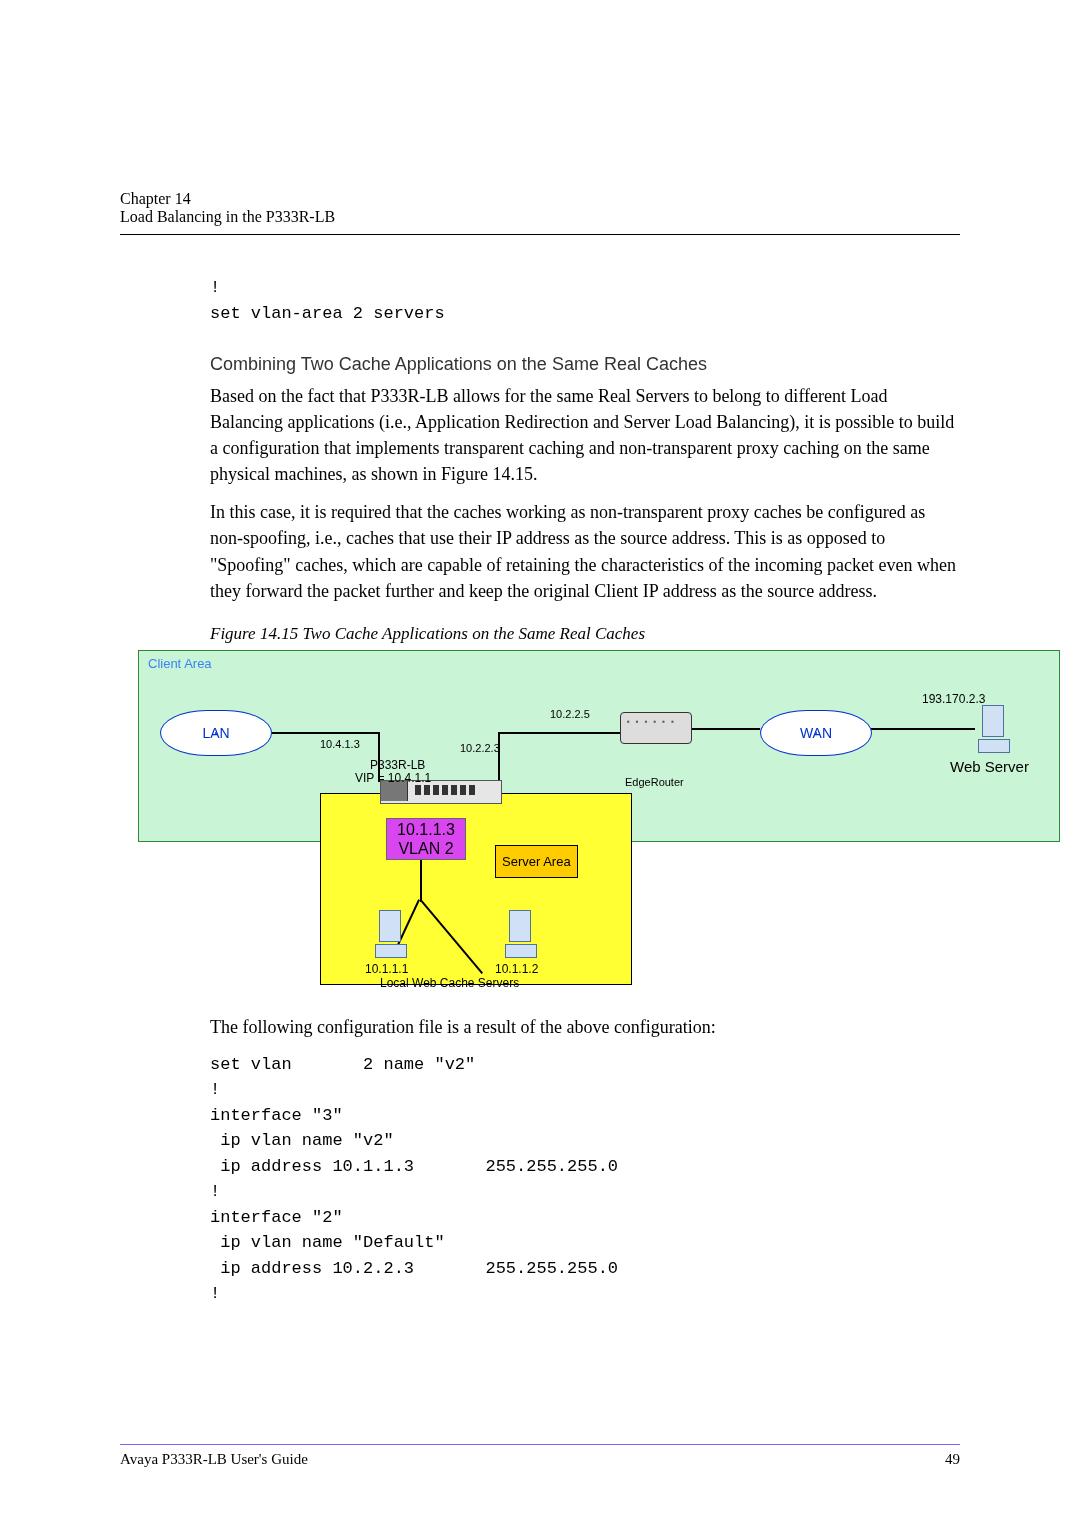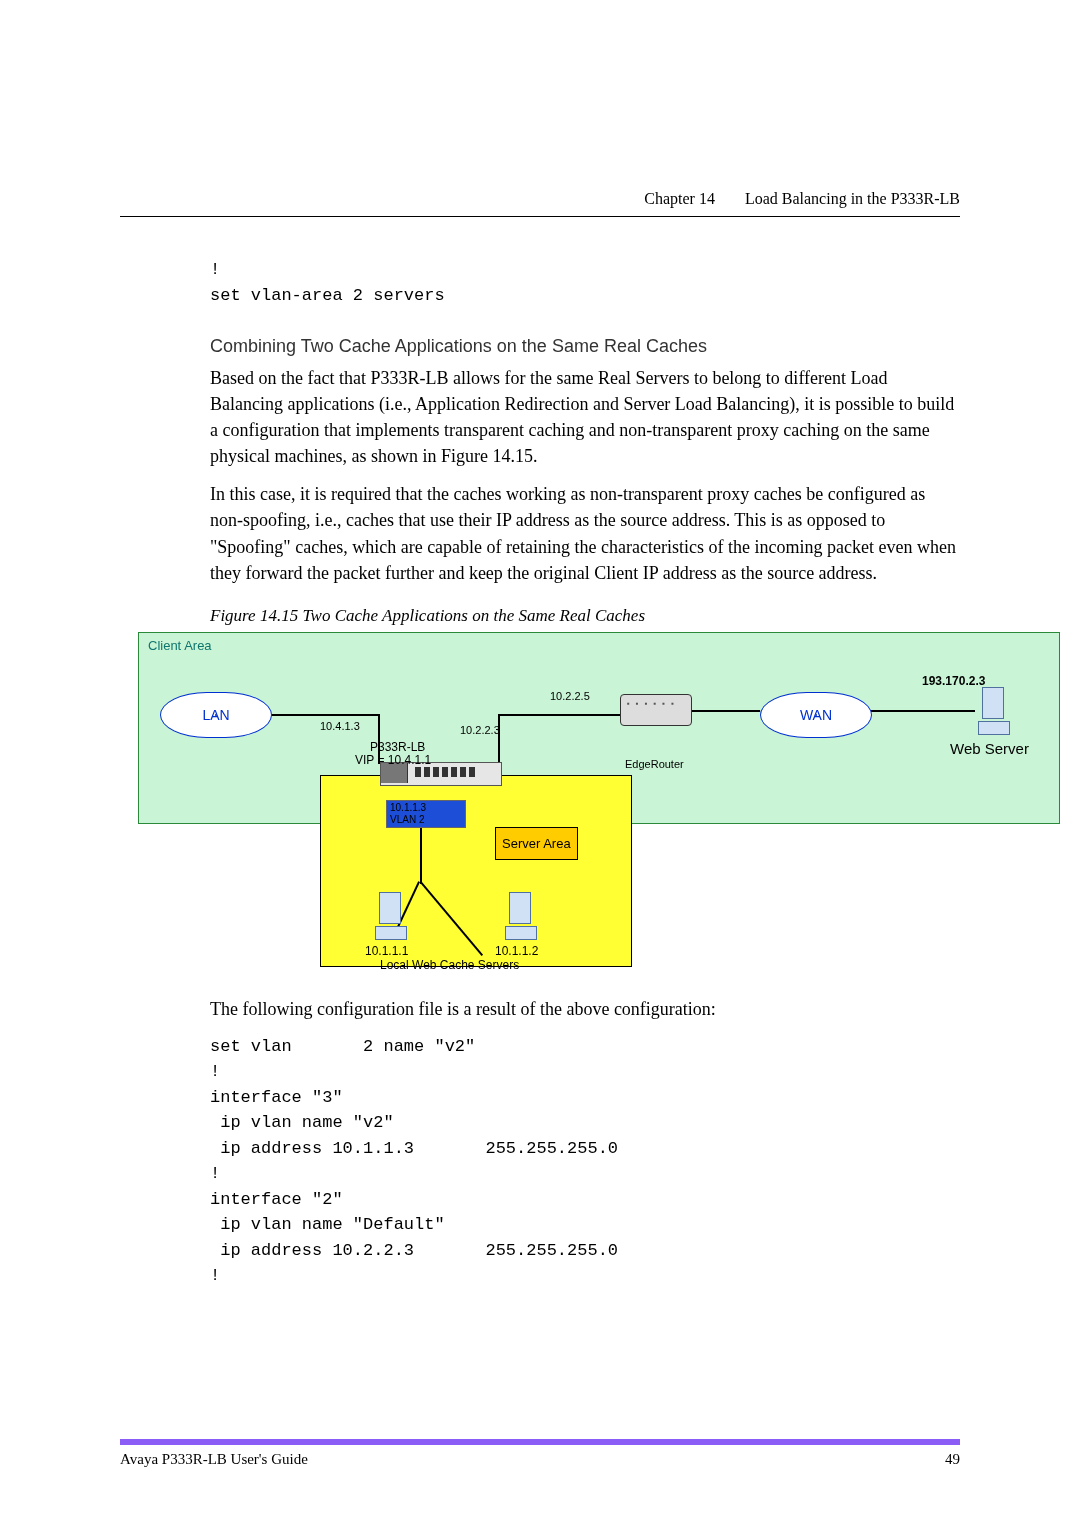--- a/index.html
+++ b/index.html
@@ -9,26 +9,27 @@
     color: #000;
     width: 1080px;
     height: 1528px;
     position: relative;
   }
   .page {
     padding: 190px 120px 0 120px;
   }
   .header {
     display: flex;
-    justify-content: flex-end;
+    justify-content: center;
     font-size: 16px;
     color: #000;
     border-bottom: 1px solid #000;
     padding-bottom: 8px;
     margin-bottom: 40px;
+    flex-direction: column;
   }
   .header .chap { margin-right: 30px; }
   .content {
     margin-left: 90px;
   }
   .code {
     font-family: 'Courier New', monospace;
     font-size: 17px;
     line-height: 1.5;
     white-space: pre;
@@ -63,21 +64,21 @@
     left: 18px; top: 0;
     width: 920px; height: 190px;
     background: #c9f4d5;
     border: 1px solid #2a8a3a;
   }
   .client-label {
     position: absolute;
     left: 8px; top: 4px;
     font-family: Arial, sans-serif;
     font-size: 13px;
-    color: #0f766e;
+    color: #3b82f6;
   }
   .server-area-box {
     position: absolute;
     left: 200px; top: 143px;
     width: 310px; height: 190px;
     background: #ffff33;
     border: 1px solid #000;
   }
   .server-area-label {
     position: absolute;
@@ -140,38 +141,39 @@
     position:absolute;
     font-family:Arial,sans-serif;
     font-size:11px;
     color:#000;
   }
   .vlan-label {
     position:absolute;
     left:266px; top:168px;
     width: 72px;
     font-family:Arial,sans-serif;
-    font-size:10px;
-    background:#1d4ed8;
+    font-size:16px;
+    background:#d946ef;
     border:1px solid #666;
     padding:1px 3px;
     line-height:1.2;
+    text-align:center;
   }
   .server-icon {
     position:absolute;
     width: 30px; height:48px;
   }
   .server-box { width:20px; height:30px; background:#d0e0f5; border:1px solid #5070a0; margin:0 auto; }
   .server-base { width:30px; height:12px; background:#d0e0f5; border:1px solid #5070a0; margin-top:2px; }
   .line { position:absolute; background:#000; }
   .footer {
     position:absolute;
     bottom: 60px;
     left: 120px; right: 120px;
-    border-top: 6px solid #8b5cf6;
+    border-top: 1px solid #8b5cf6;
     display:flex; justify-content:space-between;
     font-size:15px;
     padding-top:6px;
   }
 </style>
 </head>
 <body>
 
 <div class="page">
   <div class="header">
@@ -250,21 +252,21 @@
           <div class="server-base"></div>
       </div>
       <div class="ip-label" style="left:245px; top:312px; font-size:12px;">10.1.1.1</div>
       <div class="ip-label" style="left:375px; top:312px; font-size:12px;">10.1.1.2</div>
       <div class="ip-label" style="left:260px; top:326px; font-size:12px;">Local Web Cache Servers</div>
 
       <div class="server-icon" style="left:858px; top:55px;">
         <div class="server-box"></div>
           <div class="server-base"></div>
       </div>
-      <div class="ip-label" style="left:802px; top:42px; font-size:12px;font-weight:bold;">193.170.2.3</div>
+      <div class="ip-label" style="left:802px; top:42px; font-size:12px;">193.170.2.3</div>
       <div class="ip-label" style="left:830px; top:108px; font-size:15px;">Web Server</div>
     </div>
 
     <div class="para" style="margin-top:4px;">The following configuration file is a result of the above configuration:</div>
     <div class="code">set vlan       2 name "v2"
 !
 interface "3"
  ip vlan name "v2"
  ip address 10.1.1.3       255.255.255.0
 !

